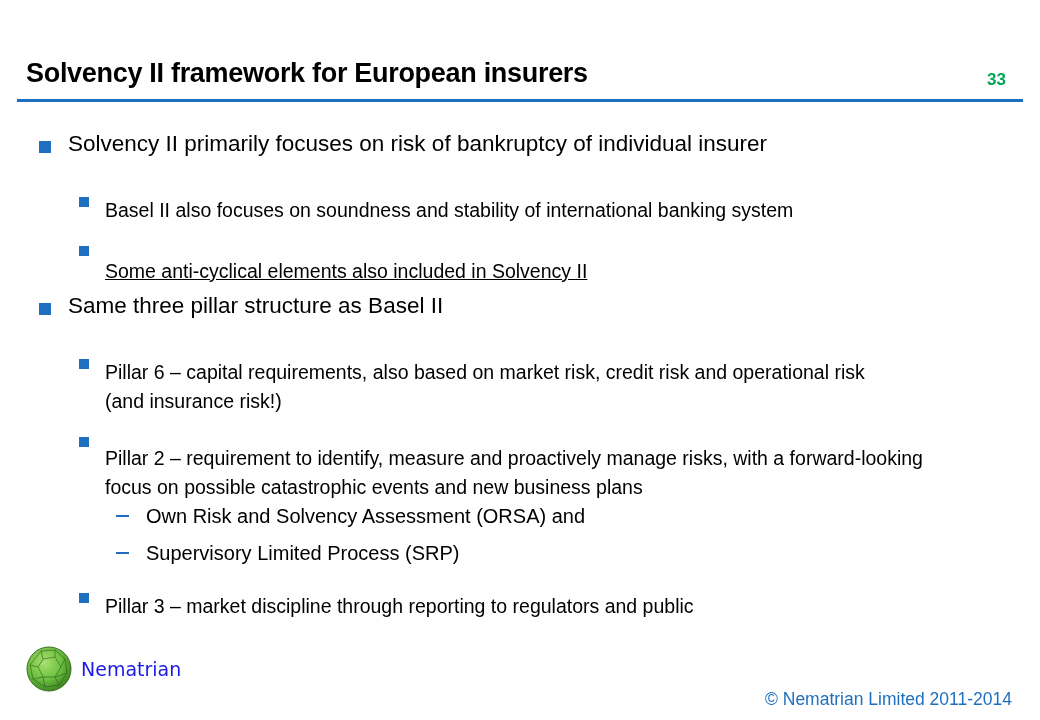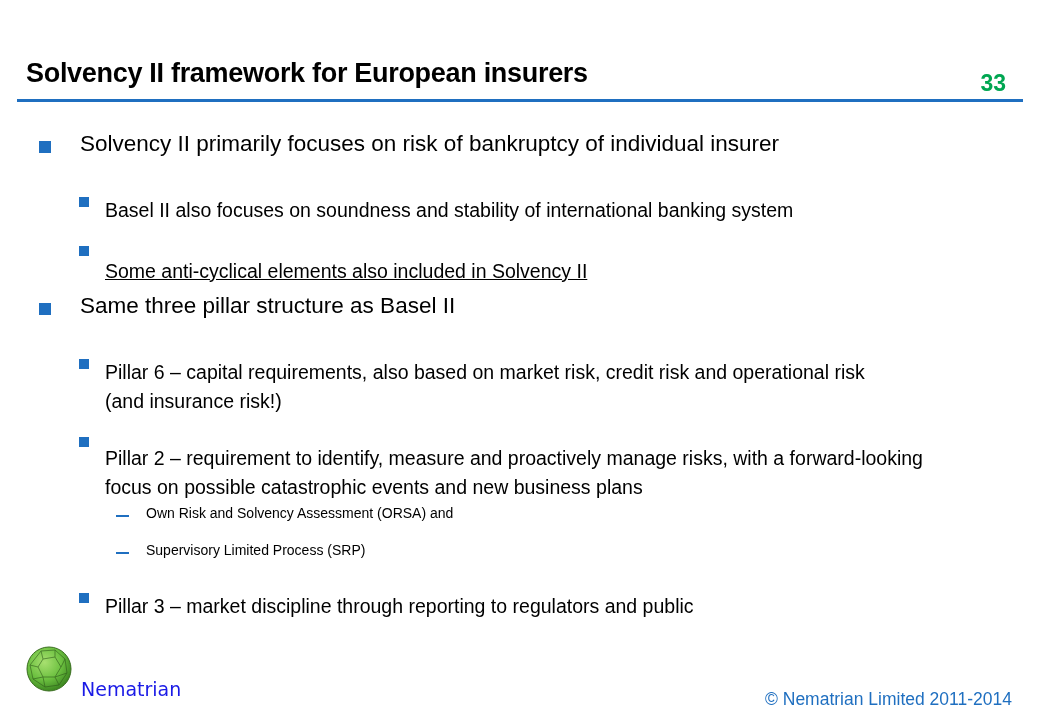--- a/index.html
+++ b/index.html
@@ -6,38 +6,38 @@
   body {
     width: 1040px; height: 720px; position: relative; background: #ffffff;
     font-family: "Liberation Sans", sans-serif; color: #000; overflow: hidden;
   }
   .title {
     position: absolute; left: 26px; top: 58px;
     font-size: 27px; font-weight: bold; letter-spacing: -0.3px;
   }
   .slide-num {
     position: absolute; right: 34px; top: 70px;
-    font-size: 23px; font-weight: bold; color: #00a651;
+    font-size: 17px; font-weight: bold; color: #00a651;
   }
   .rule {
     position: absolute; left: 17px; top: 99px; width: 1006px; height: 3px;
     background: #1f6fc0;
   }
   .content { position: absolute; left: 0; top: 0; width: 100%; }
   .l1, .l2, .l3 { position: absolute; }
-  .l1 { left: 80px; font-size: 22.5px; }
+  .l1 { left: 68px; font-size: 22.5px; }
   .l2 { left: 105px; font-size: 19.5px; line-height: 29px; width: 880px; margin-top: 9px; }
-  .l3 { left: 146px; font-size: 14px; }
+  .l3 { left: 146px; font-size: 20px; }
   .b1, .b2 { position: absolute; background: #1f6fc0; }
   .b1 { width: 12px; height: 12px; }
   .b2 { width: 10px; height: 10px; }
   .dash { position: absolute; width: 13px; height: 2px; background: #1f6fc0; }
   .logo { position: absolute; left: 25px; top: 645px; width: 48px; height: 48px; }
   .brand {
-    position: absolute; left: 81px; top: 678px;
+    position: absolute; left: 81px; top: 658px;
     font-family: "DejaVu Sans", sans-serif; font-size: 19px; color: #1a1ae6;
   }
   .copyright {
     position: absolute; right: 28px; top: 661px;
     font-size: 17.5px; color: #1f6fc0; margin-top: 28px;
   }
 </style>
 </head>
 <body>
 

